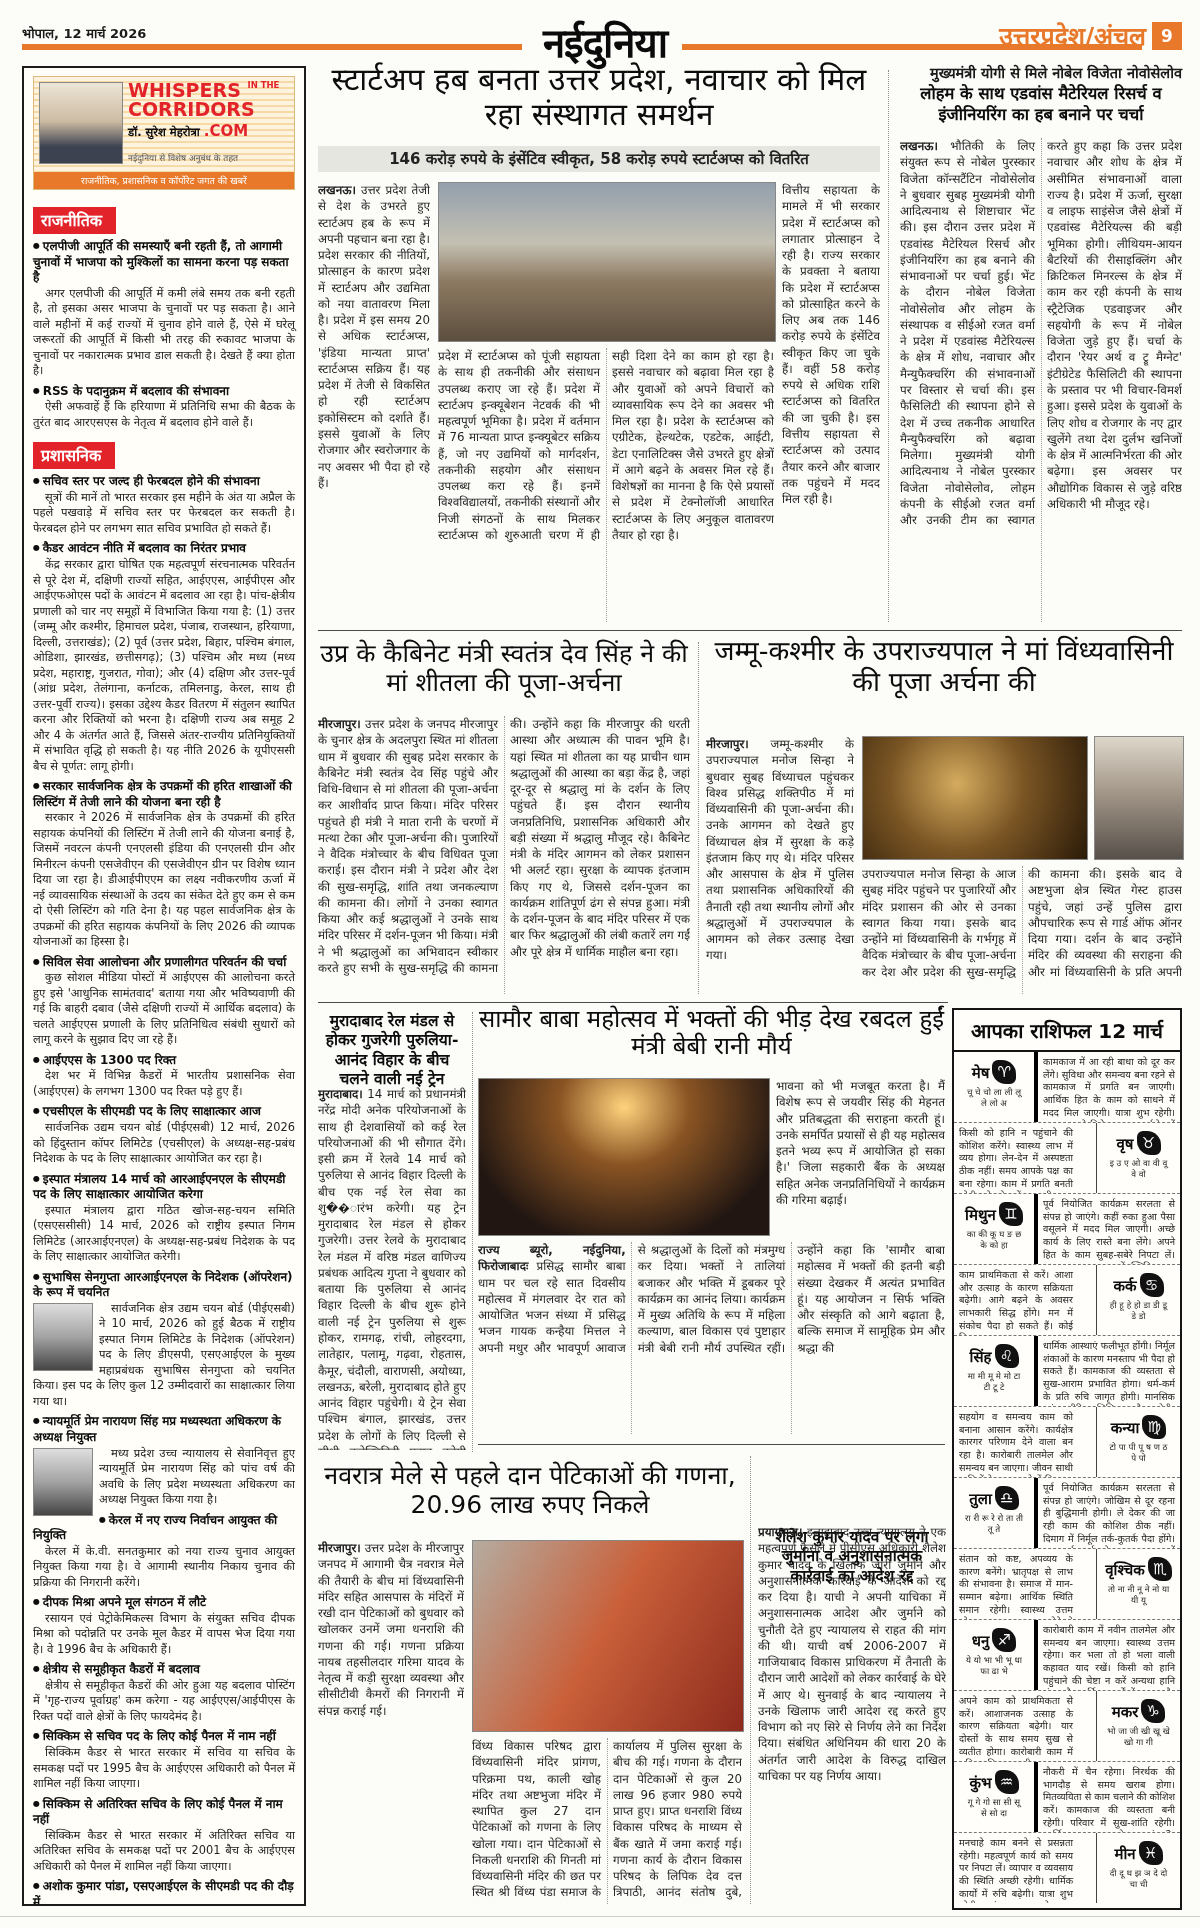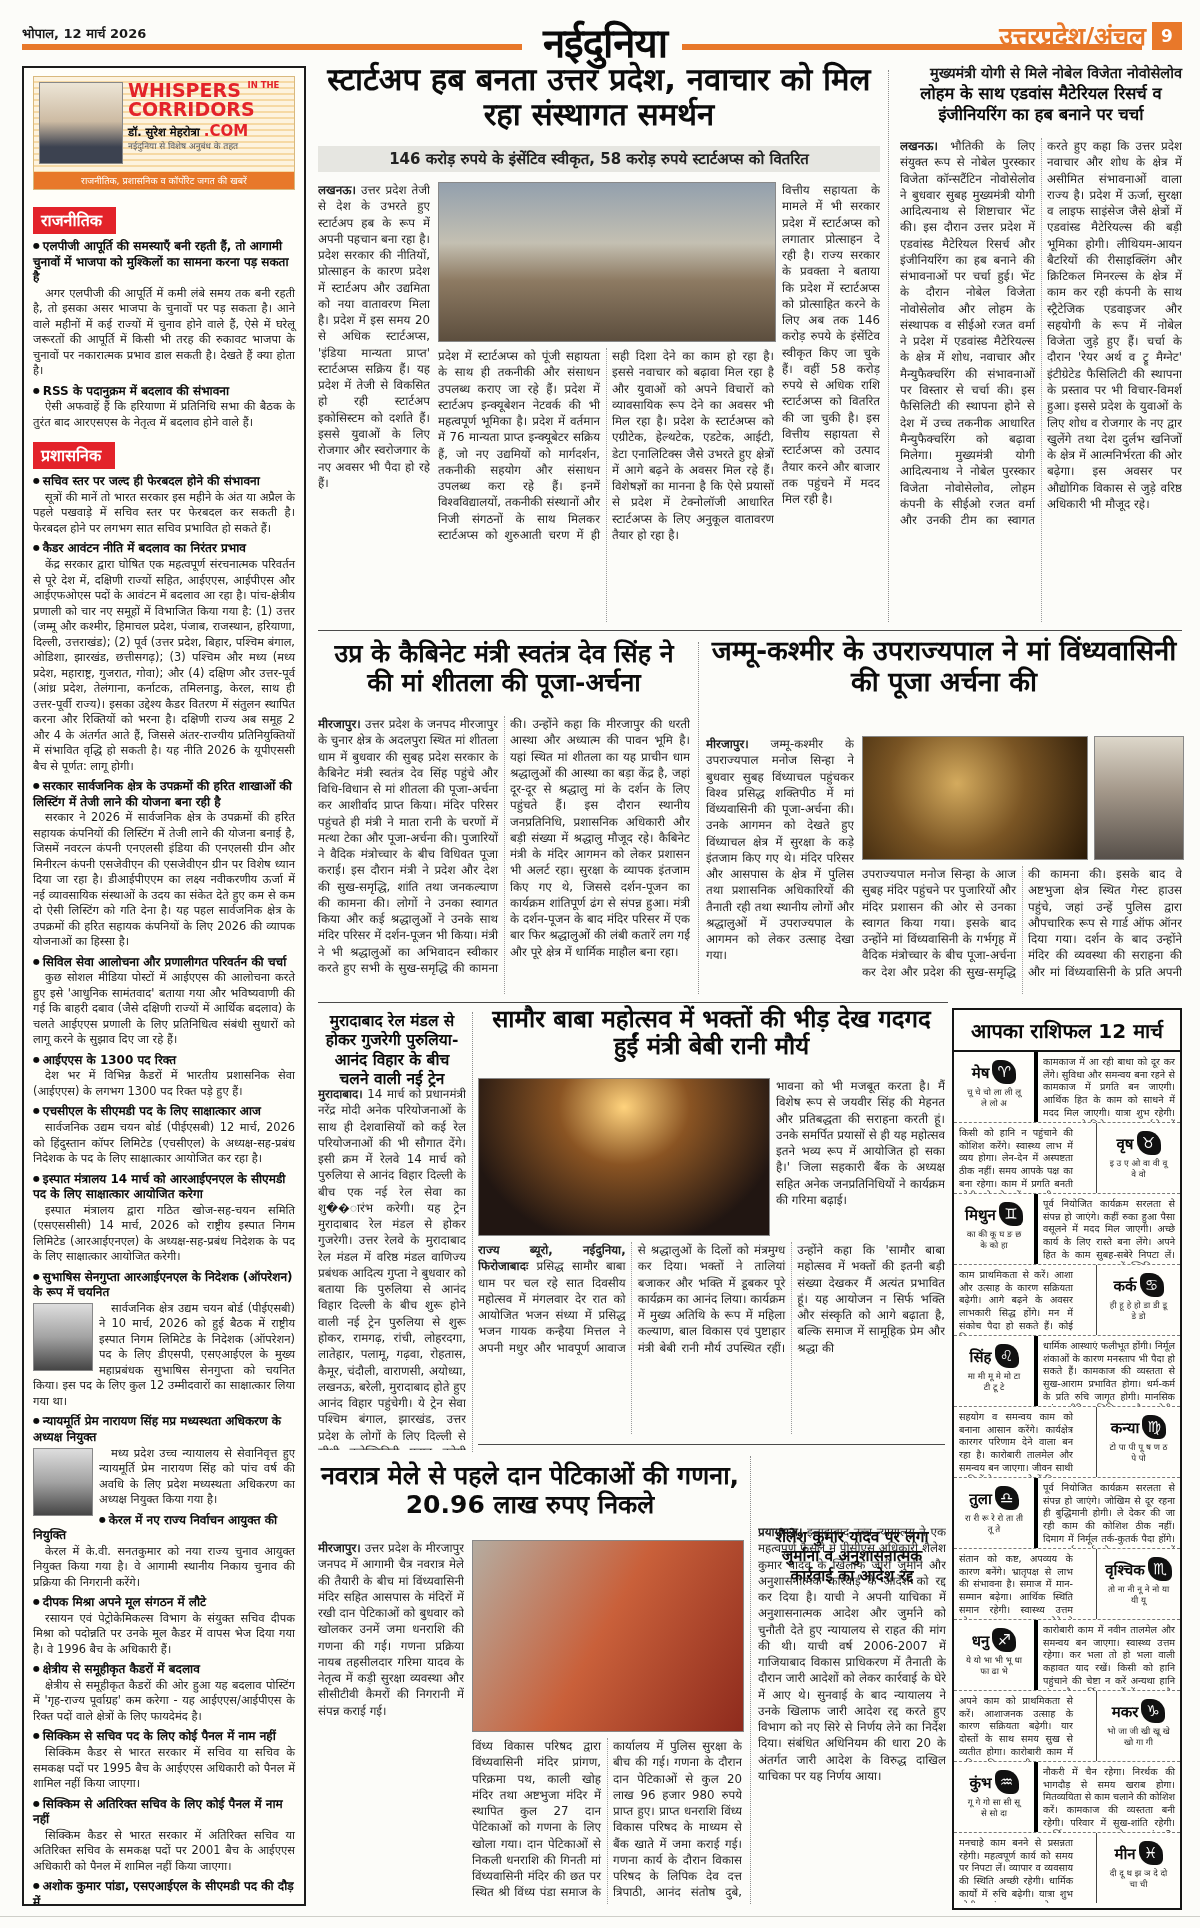--- a/index.html
+++ b/index.html
@@ -1,18 +1,18 @@
 <!DOCTYPE html>
 <html><head>
 <meta charset="utf-8">
 <style>
   html,body{margin:0;padding:0;background:#e8e8e4;}
   #page{position:relative;width:1200px;height:1928px;background:#fcfcf9;font-family:"DejaVu Sans",sans-serif;color:#1a1a1a;overflow:hidden;}
   .abs{position:absolute;}
-  .hl{font-weight:700;color:#0c0c0c;text-align:center;line-height:1.14;}
+  .hl{font-weight:400;color:#0c0c0c;text-align:center;line-height:1.14;}
   .bt{font-size:11.8px;line-height:1.38;text-align:justify;color:#1f1f1f;overflow:hidden;}
   .cols2{column-count:2;column-gap:12px;column-rule:1px dotted #9a9a9a;}
   .cols3{column-count:3;column-gap:12px;column-rule:1px dotted #9a9a9a;}
   .dl{font-weight:700;}
   .vrule{border-left:1px dotted #8d8d8d;width:0;}
   .hrule{border-top:1px solid #4a4a4a;height:0;}
   .photo{border:1px solid #888;}
   .ph-conf{background:linear-gradient(180deg,#93a0ad 0%,#c4c0b2 38%,#8d7a62 62%,#5c4e3e 100%);}
   .ph-temple{background:radial-gradient(circle at 42% 38%,#d4ab5e 0%,#7a5524 45%,#2a1a08 100%);}
   .ph-vip{background:linear-gradient(180deg,#ddd7ca 0%,#a39789 45%,#57504a 100%);}
@@ -27,21 +27,21 @@
   .page-badge{background:#e8782a;color:#fff;font-weight:700;font-size:17px;text-align:center;}
   
   #sidebar{left:22px;top:66px;width:284px;height:1840px;border:2px solid #1c1c1c;padding:8px 9px;box-sizing:border-box;overflow:hidden;background:#fffef9;}
   .brand{position:relative;height:112px;background:repeating-linear-gradient(180deg,#fdf3df 0px,#fdf3df 4px,#f6d9a4 4px,#f6d9a4 6px);border:1px solid #d9b97e;margin-bottom:10px;}
   .brand-photo{position:absolute;left:5px;top:5px;width:82px;height:80px;}
   .brand-txt{position:absolute;left:94px;top:4px;width:170px;}
   .b1{color:#e3232a;font-weight:700;font-size:19px;line-height:1;}
   .b1 small{font-size:8.5px;vertical-align:top;letter-spacing:0;}
   .b2{color:#0d0d0d;font-weight:700;font-size:11.5px;margin-top:3px;}
   .b2 .com{color:#e3232a;font-size:15px;font-weight:700;}
-  .b3{color:#555;font-size:8.8px;margin-top:0;}
+  .b3{color:#555;font-size:8.8px;margin-top:12px;}
   .brand-strip{position:absolute;left:0;bottom:0;width:100%;background:#e8782a;color:#fff;font-size:9.3px;text-align:center;padding:2px 0;}
   .sec-hdr{background:#e3232a;color:#fff;font-weight:700;font-size:16px;display:inline-block;padding:2px 14px 3px 8px;margin:7px 0 5px 0;}
   .sb-item{margin-bottom:5px;}
   .sb-head{font-weight:700;font-size:12px;line-height:1.3;color:#0d0d0d;}
   .sb-head::before{content:"●  ";font-size:8px;vertical-align:2px;}
   .sb-body{font-size:11.4px;line-height:1.36;text-align:justify;color:#222;text-indent:12px;}
   .sb-photo{float:left;width:58px;height:66px;margin:2px 6px 2px 0;}
   
   .subhead-bar{background:#e6e6e1;font-weight:700;font-size:15px;color:#222;text-align:center;line-height:26px;}
   .small-hl{font-weight:700;font-size:15.5px;text-align:center;line-height:1.25;color:#0c0c0c;}
@@ -181,21 +181,21 @@
   <div class="abs photo ph-vip" style="left:1094px;top:736px;width:88px;height:122px;"></div>
   <div class="abs bt cols2" style="left:862px;top:866px;width:320px;height:128px;">उपराज्यपाल मनोज सिन्हा के आज सुबह मंदिर पहुंचने पर पुजारियों और मंदिर प्रशासन की ओर से उनका स्वागत किया गया। इसके बाद उन्होंने मां विंध्यवासिनी के गर्भगृह में वैदिक मंत्रोच्चार के बीच पूजा-अर्चना कर देश और प्रदेश की सुख-समृद्धि की कामना की। इसके बाद वे अष्टभुजा क्षेत्र स्थित गेस्ट हाउस पहुंचे, जहां उन्हें पुलिस द्वारा औपचारिक रूप से गार्ड ऑफ ऑनर दिया गया। दर्शन के बाद उन्होंने मंदिर की व्यवस्था की सराहना की और मां विंध्यवासिनी के प्रति अपनी गहरी आस्था व्यक्त की। उल्लेखनीय है कि विंध्याचल स्थित मां विंध्यवासिनी का धाम देश के प्रमुख शक्तिपीठों में से एक माना जाता है, जहां प्रतिदिन हजारों श्रद्धालु दर्शन-पूजन के लिए पहुंचते हैं। विशेष अवसरों और पर्वों पर यहां भक्तों की भारी भीड़ उमड़ती है।</div>
 
   <div class="abs hrule" style="left:318px;top:1002px;width:630px;"></div>
 
   <div class="abs small-hl" style="left:318px;top:1012px;width:148px;">मुरादाबाद रेल मंडल से होकर गुजरेगी पुरुलिया-आनंद विहार के बीच चलने वाली नई ट्रेन</div>
   <div class="abs bt" style="left:318px;top:1086px;width:148px;height:364px;"><b class="dl">मुरादाबाद।</b> <span>14 मार्च को प्रधानमंत्री नरेंद्र मोदी अनेक परियोजनाओं के साथ ही देशवासियों को कई रेल परियोजनाओं की भी सौगात देंगे। इसी क्रम में रेलवे 14 मार्च को पुरुलिया से आनंद विहार दिल्ली के बीच एक नई रेल सेवा का शु��ारंभ करेगी। यह ट्रेन मुरादाबाद रेल मंडल से होकर गुजरेगी। उत्तर रेलवे के मुरादाबाद रेल मंडल में वरिष्ठ मंडल वाणिज्य प्रबंधक आदित्य गुप्ता ने बुधवार को बताया कि पुरुलिया से आनंद विहार दिल्ली के बीच शुरू होने वाली नई ट्रेन पुरुलिया से शुरू होकर, रामगढ़, रांची, लोहरदगा, लातेहार, पलामू, गढ़वा, रोहतास, कैमूर, चंदौली, वाराणसी, अयोध्या, लखनऊ, बरेली, मुरादाबाद होते हुए आनंद विहार पहुंचेगी। ये ट्रेन सेवा पश्चिम बंगाल, झारखंड, उत्तर प्रदेश के लोगों के लिए दिल्ली से सीधी कनेक्टिविटी प्रदान करेगी और यात्रा अनुभव को बेहतर करेगी।</span></div>
 
   <div class="abs vrule" style="left:472px;top:1012px;height:440px;"></div>
 
-  <div class="abs hl" style="left:478px;top:1006px;width:467px;font-size:24px;">सामौर बाबा महोत्सव में भक्तों की भीड़ देख गदगद हुईं मंत्री बेबी रानी मौर्य</div>
+  <div class="abs hl" style="left:478px;top:1006px;width:467px;font-size:24px;">सामौर बाबा महोत्सव में भक्तों की भीड़ देख रबदल हुईं मंत्री बेबी रानी मौर्य</div>
   <div class="abs photo ph-stage" style="left:478px;top:1078px;width:290px;height:156px;"></div>
   <div class="abs bt" style="left:776px;top:1078px;width:169px;height:156px;">भावना को भी मजबूत करता है। मैं विशेष रूप से जयवीर सिंह की मेहनत और प्रतिबद्धता की सराहना करती हूं। उनके समर्पित प्रयासों से ही यह महोत्सव इतने भव्य रूप में आयोजित हो सका है।' जिला सहकारी बैंक के अध्यक्ष सहित अनेक जनप्रतिनिधियों ने कार्यक्रम की गरिमा बढ़ाई।</div>
   <div class="abs bt cols3" style="left:478px;top:1242px;width:467px;height:192px;"><b class="dl">राज्य ब्यूरो, नईदुनिया, फिरोजाबादः</b> <span>प्रसिद्ध सामौर बाबा धाम पर चल रहे सात दिवसीय महोत्सव में मंगलवार देर रात को आयोजित भजन संध्या में प्रसिद्ध भजन गायक कन्हैया मित्तल ने अपनी मधुर और भावपूर्ण आवाज से श्रद्धालुओं के दिलों को मंत्रमुग्ध कर दिया। भक्तों ने तालियां बजाकर और भक्ति में डूबकर पूरे कार्यक्रम का आनंद लिया। कार्यक्रम में मुख्य अतिथि के रूप में महिला कल्याण, बाल विकास एवं पुष्टाहार मंत्री बेबी रानी मौर्य उपस्थित रहीं। उन्होंने कहा कि 'सामौर बाबा महोत्सव में भक्तों की इतनी बड़ी संख्या देखकर मैं अत्यंत प्रभावित हूं। यह आयोजन न सिर्फ भक्ति और संस्कृति को आगे बढ़ाता है, बल्कि समाज में सामूहिक प्रेम और श्रद्धा की</span></div>
 
   <div class="abs hrule" style="left:478px;top:1444px;width:467px;"></div>
 
   <div class="abs hl" style="left:318px;top:1462px;width:424px;font-size:25px;">नवरात्र मेले से पहले दान पेटिकाओं की गणना, 20.96 लाख रुपए निकले</div>
   <div class="abs bt" style="left:318px;top:1540px;width:146px;height:364px;"><b class="dl">मीरजापुर।</b> <span>उत्तर प्रदेश के मीरजापुर जनपद में आगामी चैत्र नवरात्र मेले की तैयारी के बीच मां विंध्यवासिनी मंदिर सहित आसपास के मंदिरों में रखी दान पेटिकाओं को बुधवार को खोलकर उनमें जमा धनराशि की गणना की गई। गणना प्रक्रिया नायब तहसीलदार गरिमा यादव के नेतृत्व में कड़ी सुरक्षा व्यवस्था और सीसीटीवी कैमरों की निगरानी में संपन्न कराई गई।</span></div>
   <div class="abs photo ph-donation" style="left:472px;top:1540px;width:270px;height:190px;"></div>
   <div class="abs bt cols2" style="left:472px;top:1738px;width:270px;height:166px;">विंध्य विकास परिषद द्वारा विंध्यवासिनी मंदिर प्रांगण, परिक्रमा पथ, काली खोह मंदिर तथा अष्टभुजा मंदिर में स्थापित कुल 27 दान पेटिकाओं को गणना के लिए खोला गया। दान पेटिकाओं से निकली धनराशि की गिनती मां विंध्यवासिनी मंदिर की छत पर स्थित श्री विंध्य पंडा समाज के कार्यालय में पुलिस सुरक्षा के बीच की गई। गणना के दौरान दान पेटिकाओं से कुल 20 लाख 96 हजार 980 रुपये प्राप्त हुए। प्राप्त धनराशि विंध्य विकास परिषद के माध्यम से बैंक खाते में जमा कराई गई। गणना कार्य के दौरान विकास परिषद के लिपिक देव दत्त त्रिपाठी, आनंद संतोष दुबे, राकेश शंकर, अंजनी सोनकर, चंद्रमणि तिवारी, श्याम अली, महबूब आलम सहित अनेक कर्मचारी मौजूद रहे।</div>

